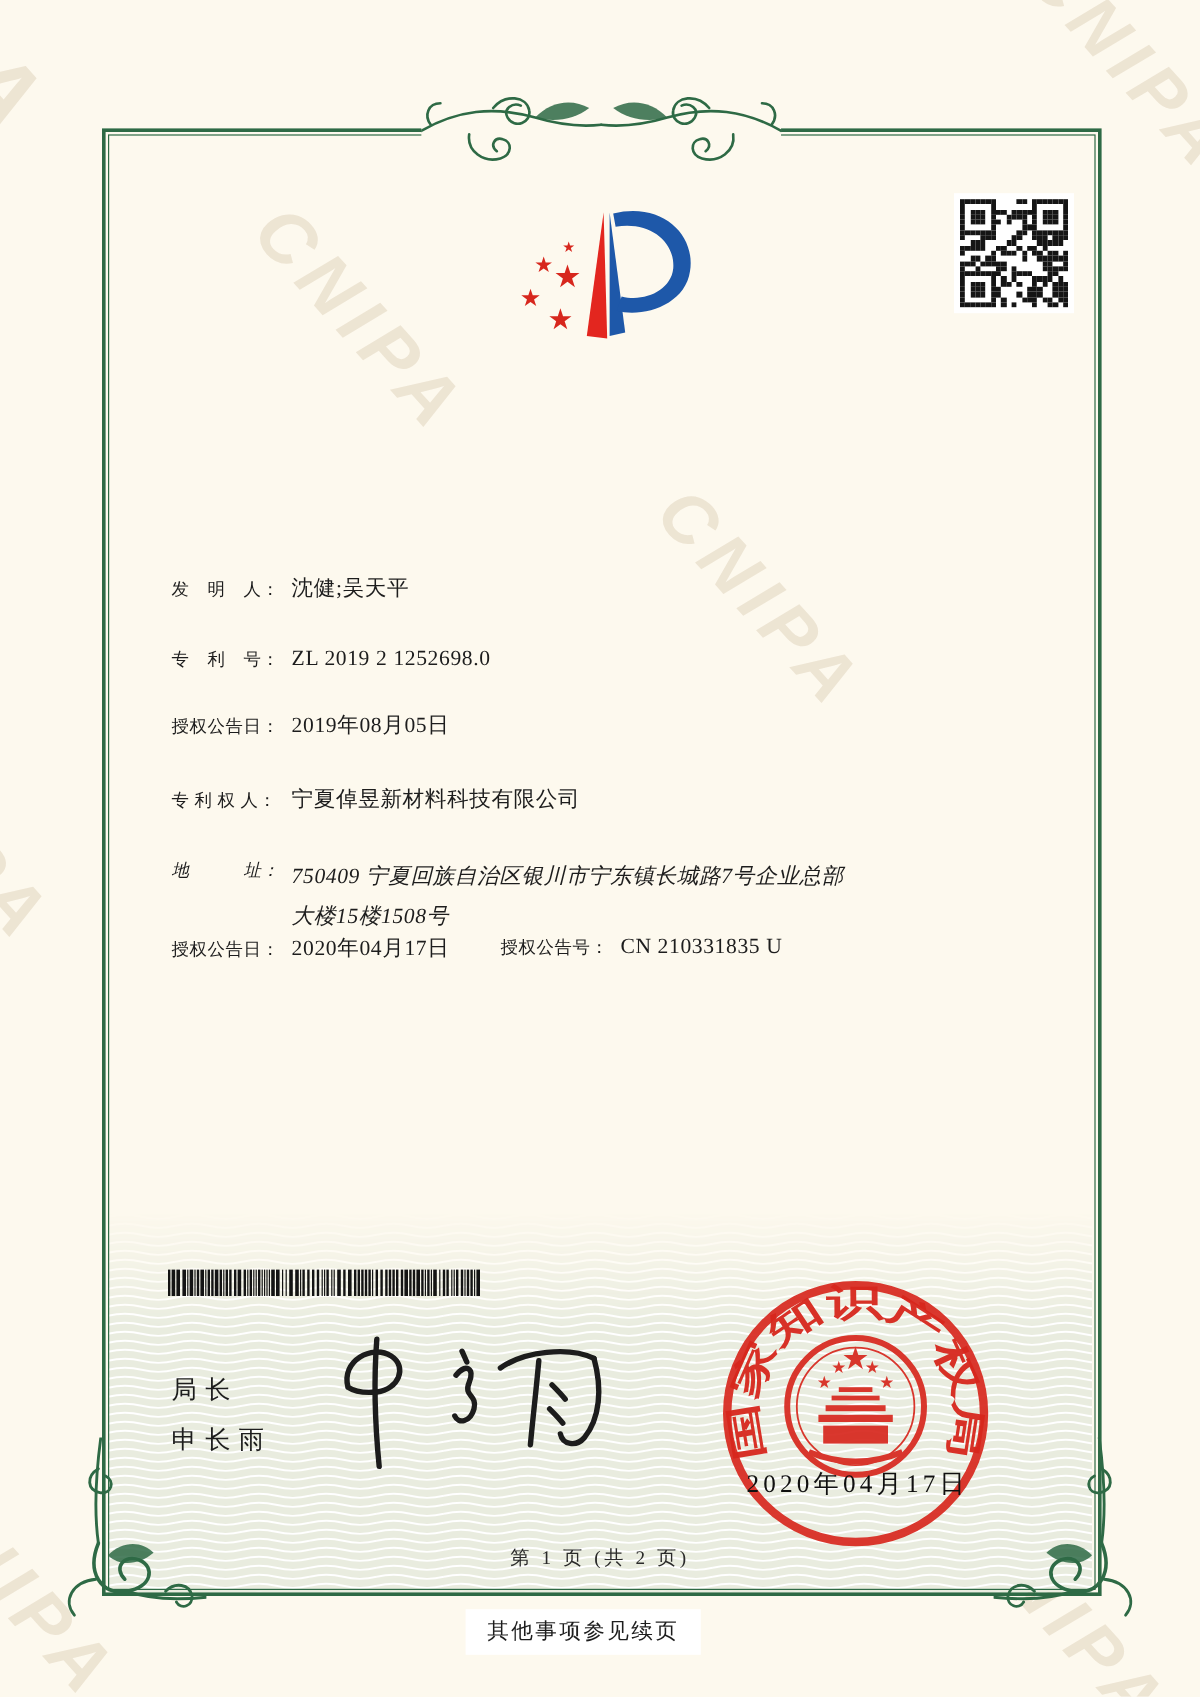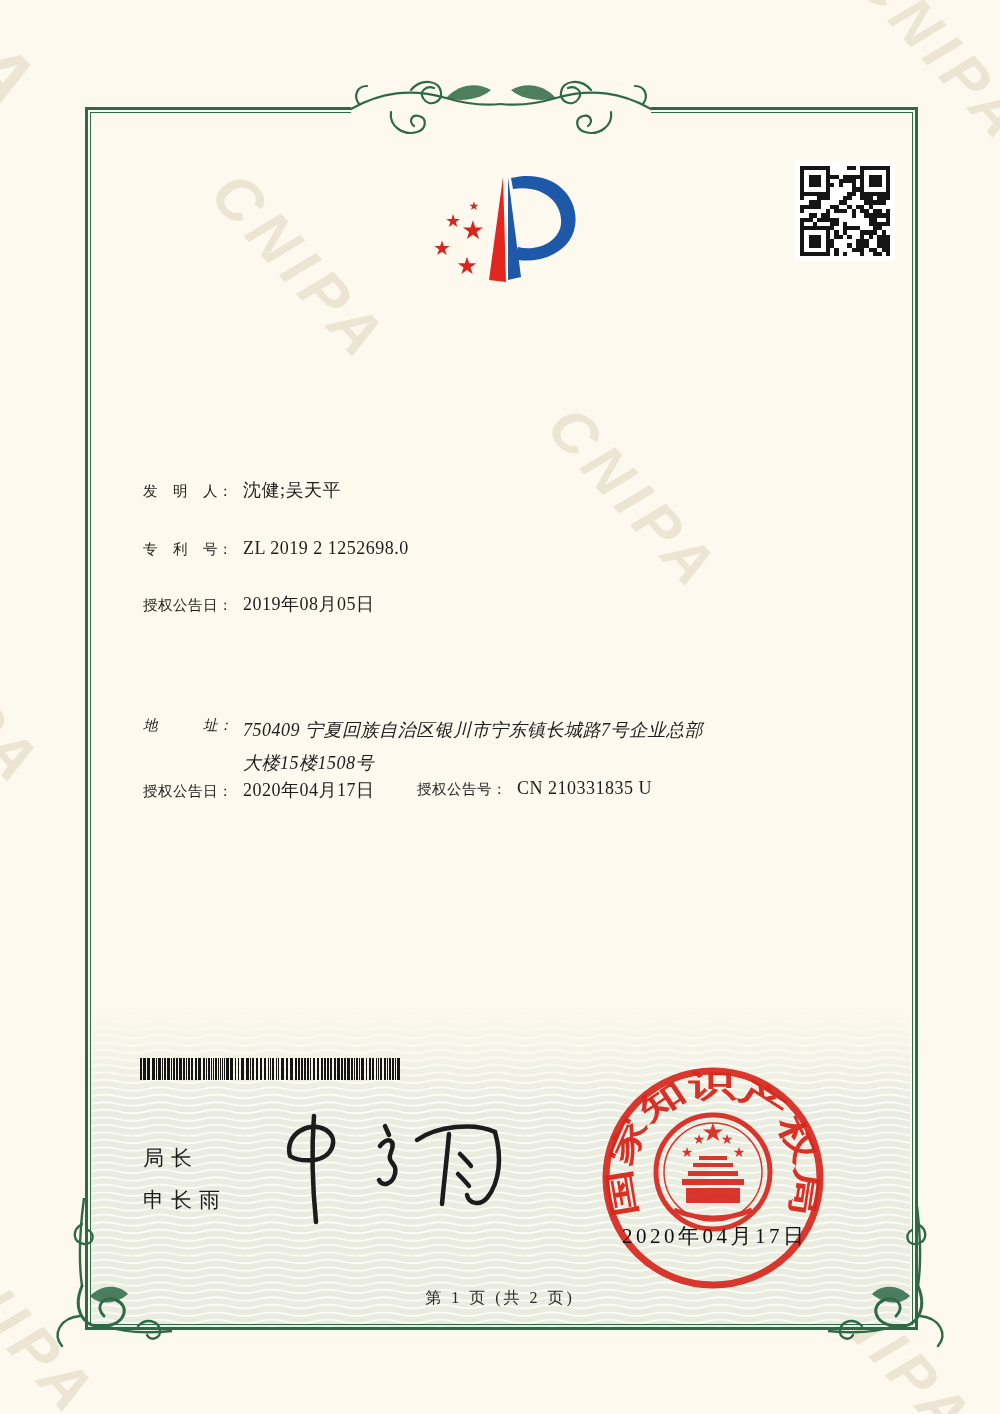--- a/index.html
+++ b/index.html
@@ -600,20 +600,23 @@
 
 
   <div class="field-row" style="top:478px;">
     <span class="flabel">发　明　人：</span><span class="fvalue">沈健;吴天平</span>
   </div>
   <div class="field-row" style="top:538px;">
     <span class="flabel">专　利　号：</span><span class="fvalue">ZL 2019 2 1252698.0</span>
   </div>
   <div class="field-row" style="top:592px;">
     <span class="flabel">授权公告日：</span><span class="fvalue">2019年08月05日</span>
+  </div>
+  <div class="field-row" style="top:654px;">
+    <span class="flabel">专 利 权 人：</span><span class="fvalue">宁夏倬昱新材料科技有限公司</span>
   </div>
   <div class="field-row addr" style="top:714px;font-style:italic;">
     <span class="flabel">地　　　址：</span><span class="fvalue">750409 宁夏回族自治区银川市宁东镇长城路7号企业总部大楼15楼1508号</span>
   </div>
   <div class="field-row" style="top:778px;">
     <span class="flabel">授权公告日：</span><span class="fvalue">2020年04月17日</span>
     <span class="pair2">
       <span class="flabel">授权公告号：</span><span class="fvalue">CN 210331835 U</span>
     </span>
   </div>
@@ -826,14 +829,15 @@
         <rect x="90" y="111" width="50" height="5" fill="#d7271d"></rect>
         <rect x="84" y="119" width="62" height="6" fill="#d7271d"></rect>
         <rect x="88" y="128" width="54" height="15" fill="#d7271d"></rect>
         <path d="M76,150 Q115,166 154,150" fill="none" stroke="#d7271d" stroke-width="5"></path>
       </g>
     </svg>
   </div>
   <div class="seal-date">2020年04月17日</div>
 
   <div class="page-info">第 1 页 (共 2 页)</div>
+  <div class="note">其他事项参见续页</div>
 
 </div>
 
 </body></html>

